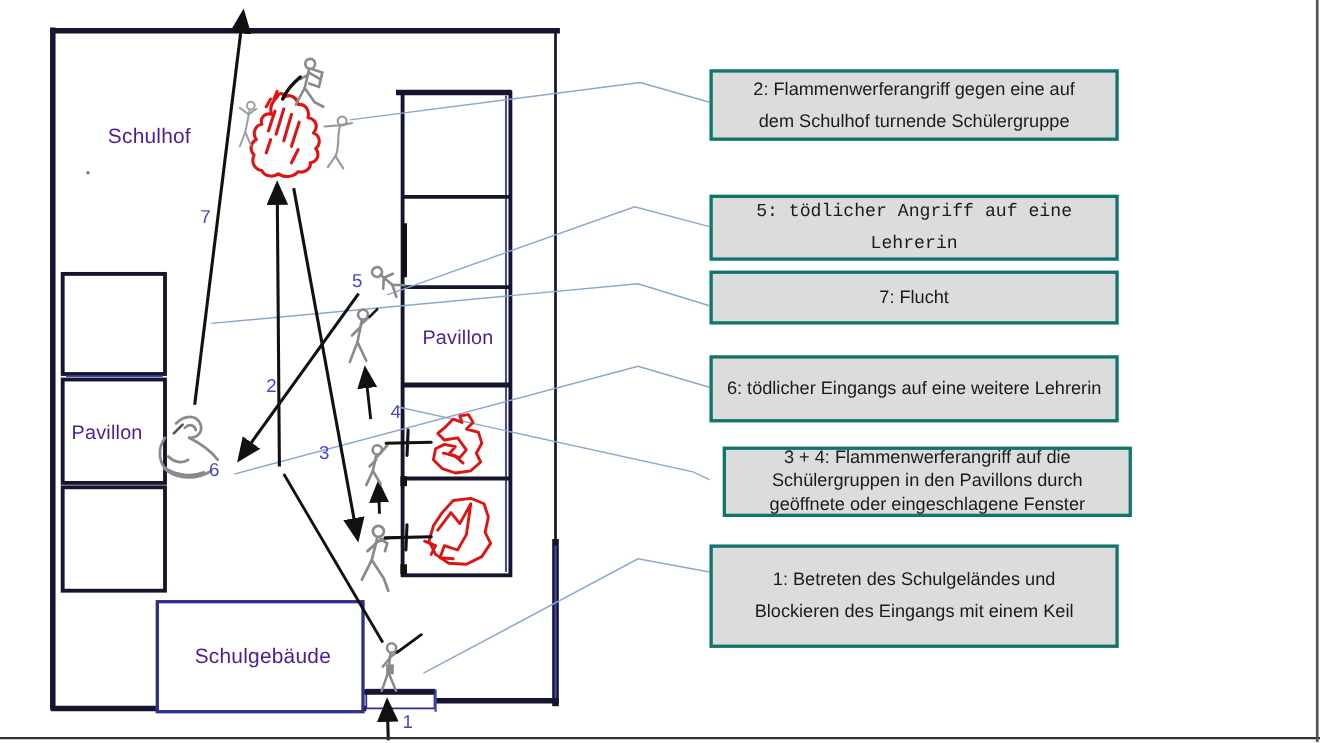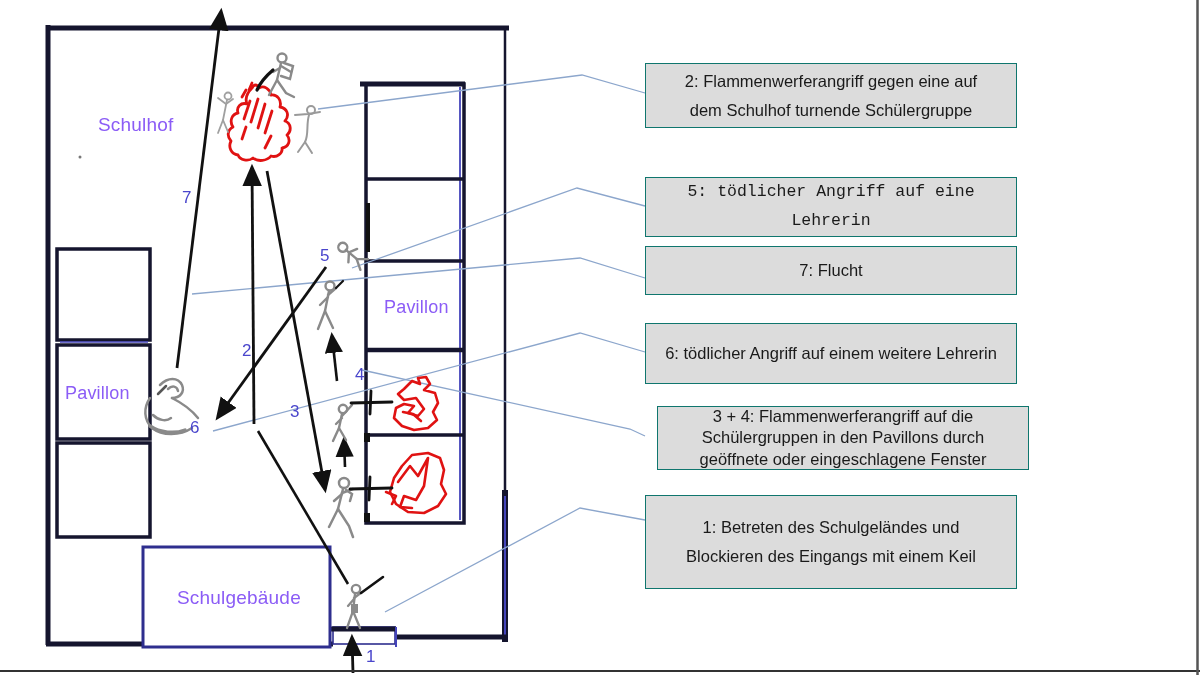--- a/index.html
+++ b/index.html
@@ -2,31 +2,31 @@
 <html><head>
 <meta charset="utf-8">
 <style>
   html,body{margin:0;padding:0;background:#fff;}
   .stage{
     position:relative;width:1200px;height:675px;overflow:hidden;
     background:#fff;font-family:"Liberation Sans",sans-serif;
   }
   .stage svg{position:absolute;left:0;top:0;}
   .map-label{
-    position:absolute;color:#8b5cf6;font-size:19px;letter-spacing:.2px;
+    position:absolute;color:#4c1d95;font-size:19px;letter-spacing:.2px;
     white-space:nowrap;
     text-align:right;
   }
   .map-label.small{font-size:18px;}
   .step-marker{
     position:absolute;color:#4a46cc;font-size:17px;font-weight:400;
   }
   .callout{
     position:absolute;left:645px;width:372px;box-sizing:border-box;
-    background:#dcdcdc;border:1px solid #0f766e;
+    background:#dcdcdc;border:3px solid #0f766e;
     display:flex;align-items:center;justify-content:center;text-align:center;
     color:#1a1a1a;font-size:16.5px;line-height:1.75;white-space:pre-line;
     padding:2px 10px;
   }
   .callout.tight{line-height:1.3;}
 </style>
 </head>
 <body>
 
 <div class="stage">
@@ -222,20 +222,20 @@
   <div class="step-marker" style="left:290px;top:402px;">3</div>
   <div class="step-marker" style="left:355px;top:365px;">4</div>
   <div class="step-marker" style="left:320px;top:246px;">5</div>
   <div class="step-marker" style="left:190px;top:418px;">6</div>
   <div class="step-marker" style="left:182px;top:188px;">7</div>
 
   <div class="callout" style="top:63px;height:65px;">2: Flammenwerferangriff gegen eine auf
 dem Schulhof turnende Schülergruppe</div>
   <div class="callout" style="top:177px;height:60px;font-family:Liberation Mono, monospace;">5: tödlicher Angriff auf eine Lehrerin</div>
   <div class="callout" style="top:246px;height:49px;">7: Flucht</div>
-  <div class="callout" style="top:323px;height:61px;">6: tödlicher Angriff auf einem weitere Lehrerin</div>
+  <div class="callout" style="top:323px;height:61px;">6: tödlicher Eingangs auf eine weitere Lehrerin</div>
   <div class="callout tight" style="top:406px;height:64px;margin-left:12px;">3 + 4: Flammenwerferangriff auf die
 Schülergruppen in den Pavillons durch
 geöffnete oder eingeschlagene Fenster</div>
   <div class="callout" style="top:495px;height:94px;">1: Betreten des Schulgeländes und
 Blockieren des Eingangs mit einem Keil</div>
 
 </div>
 
 </body></html>

